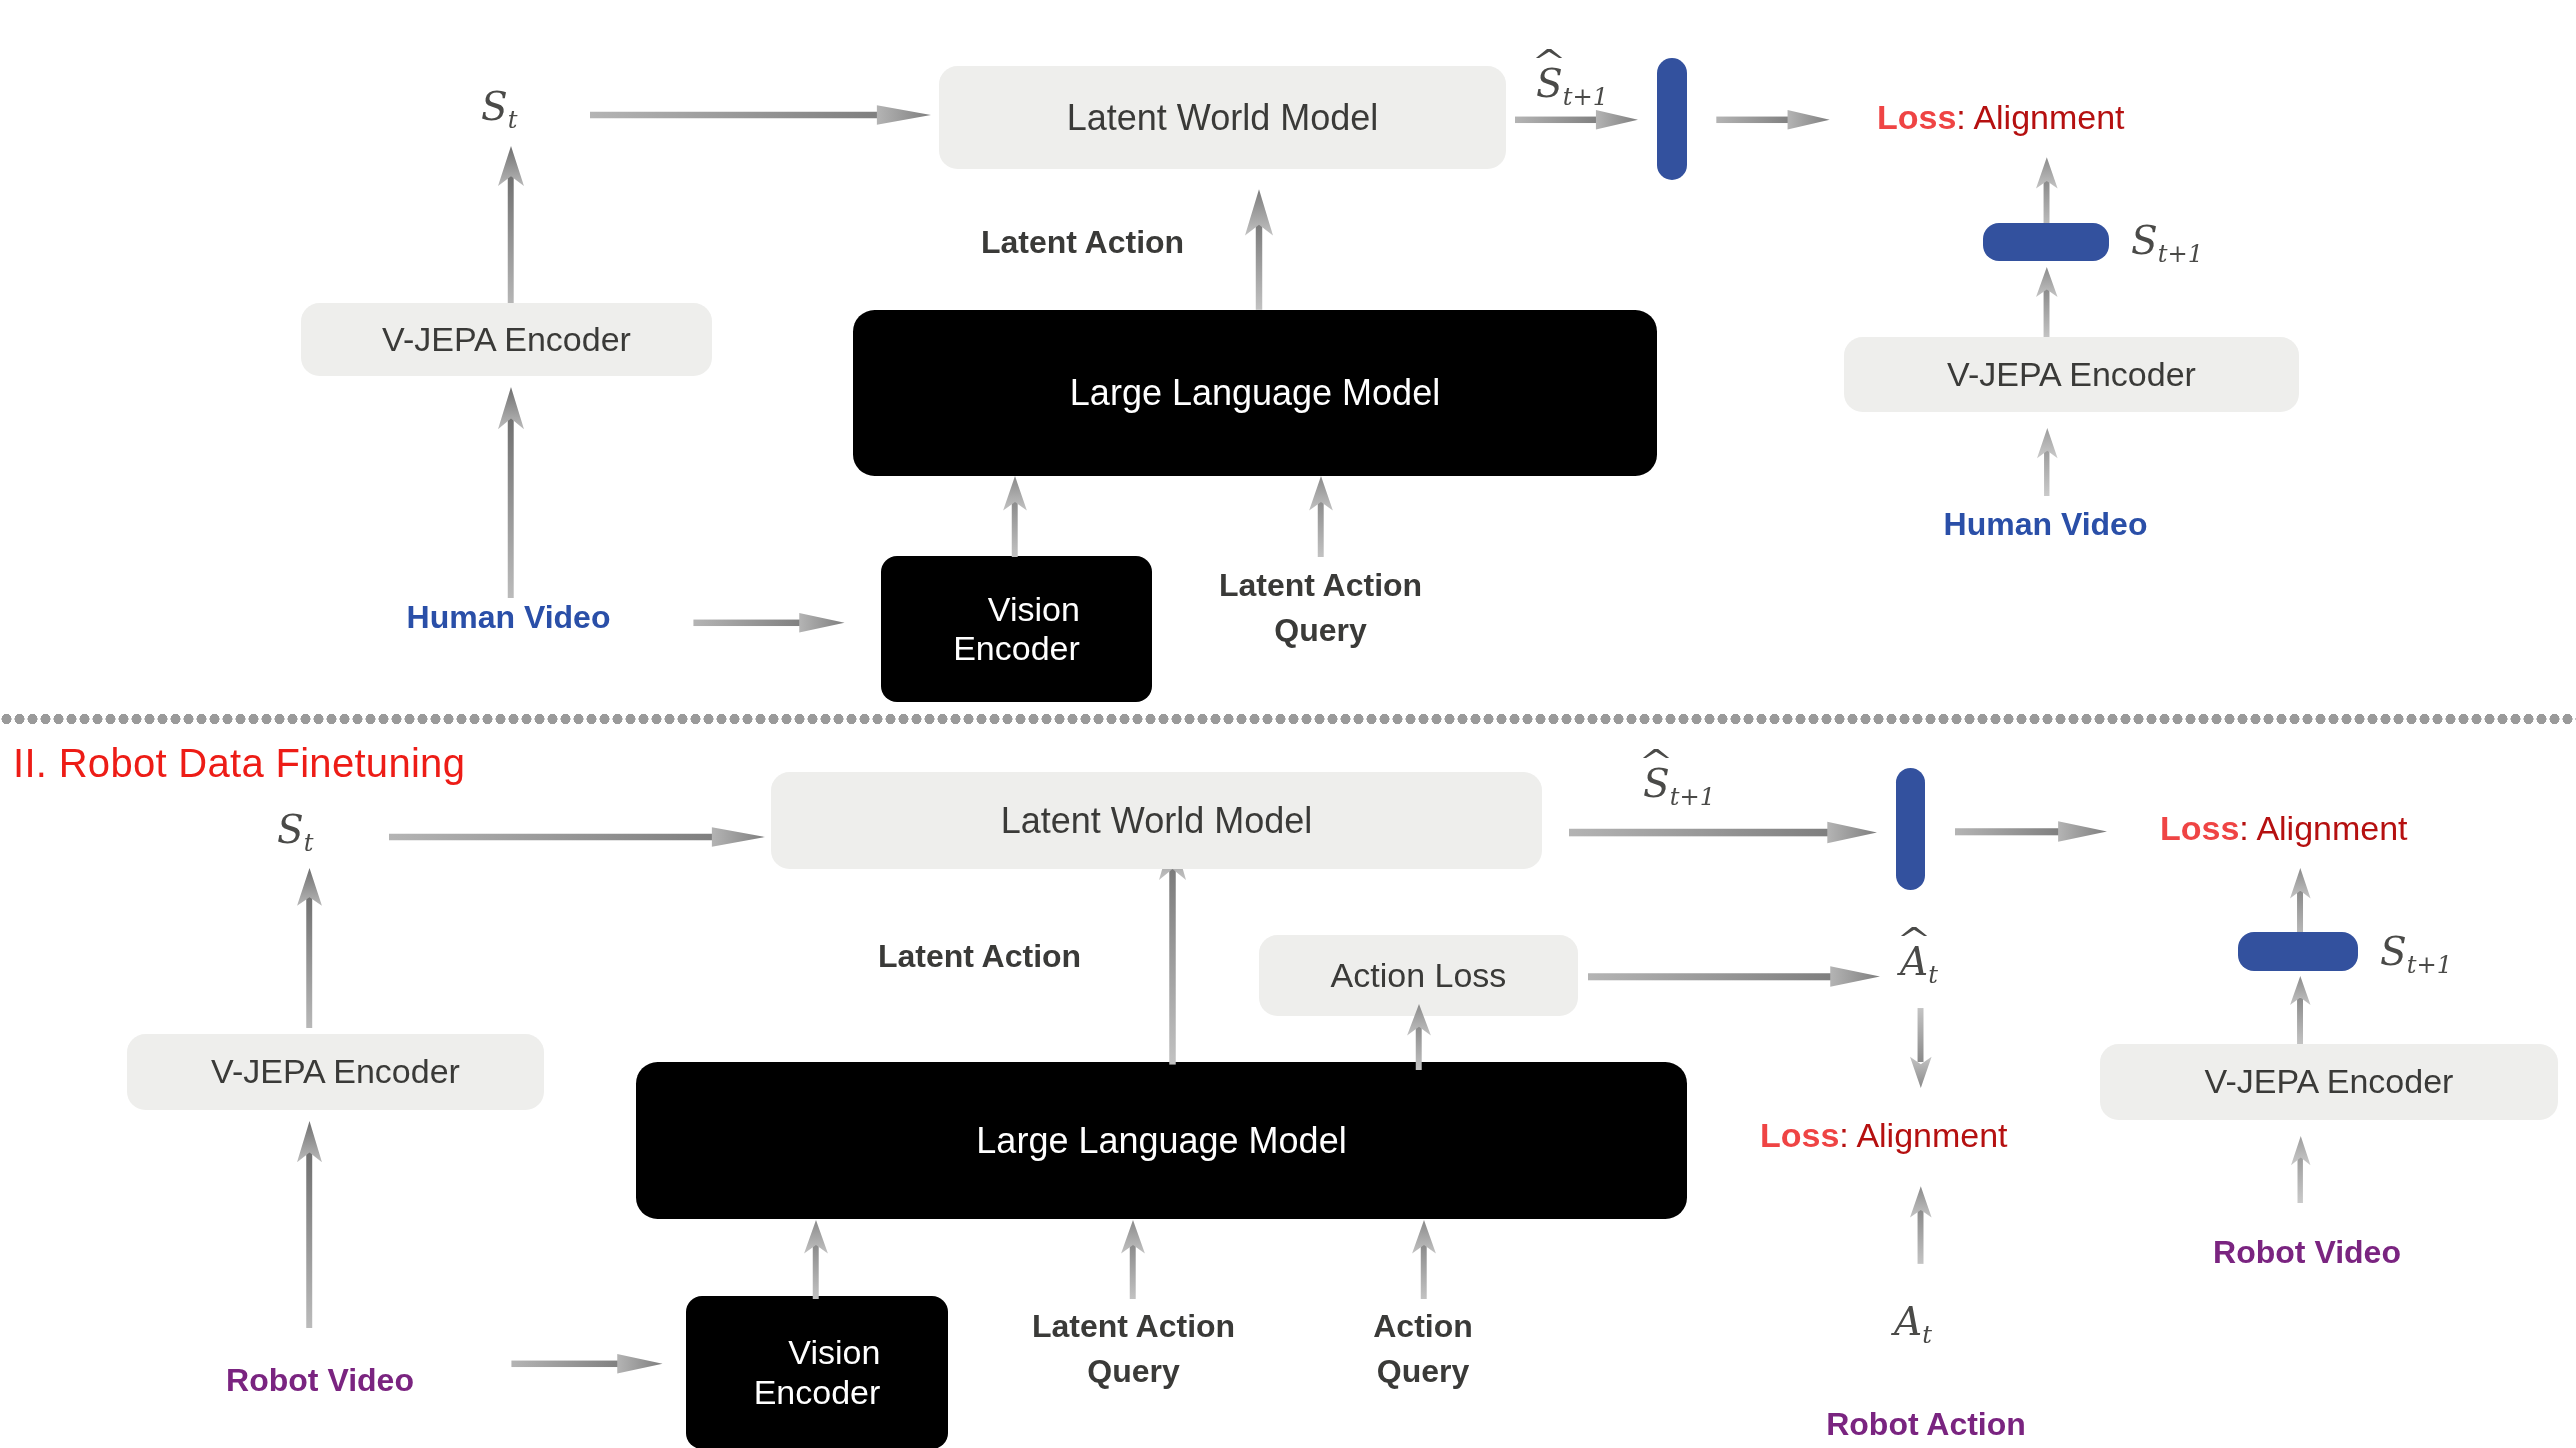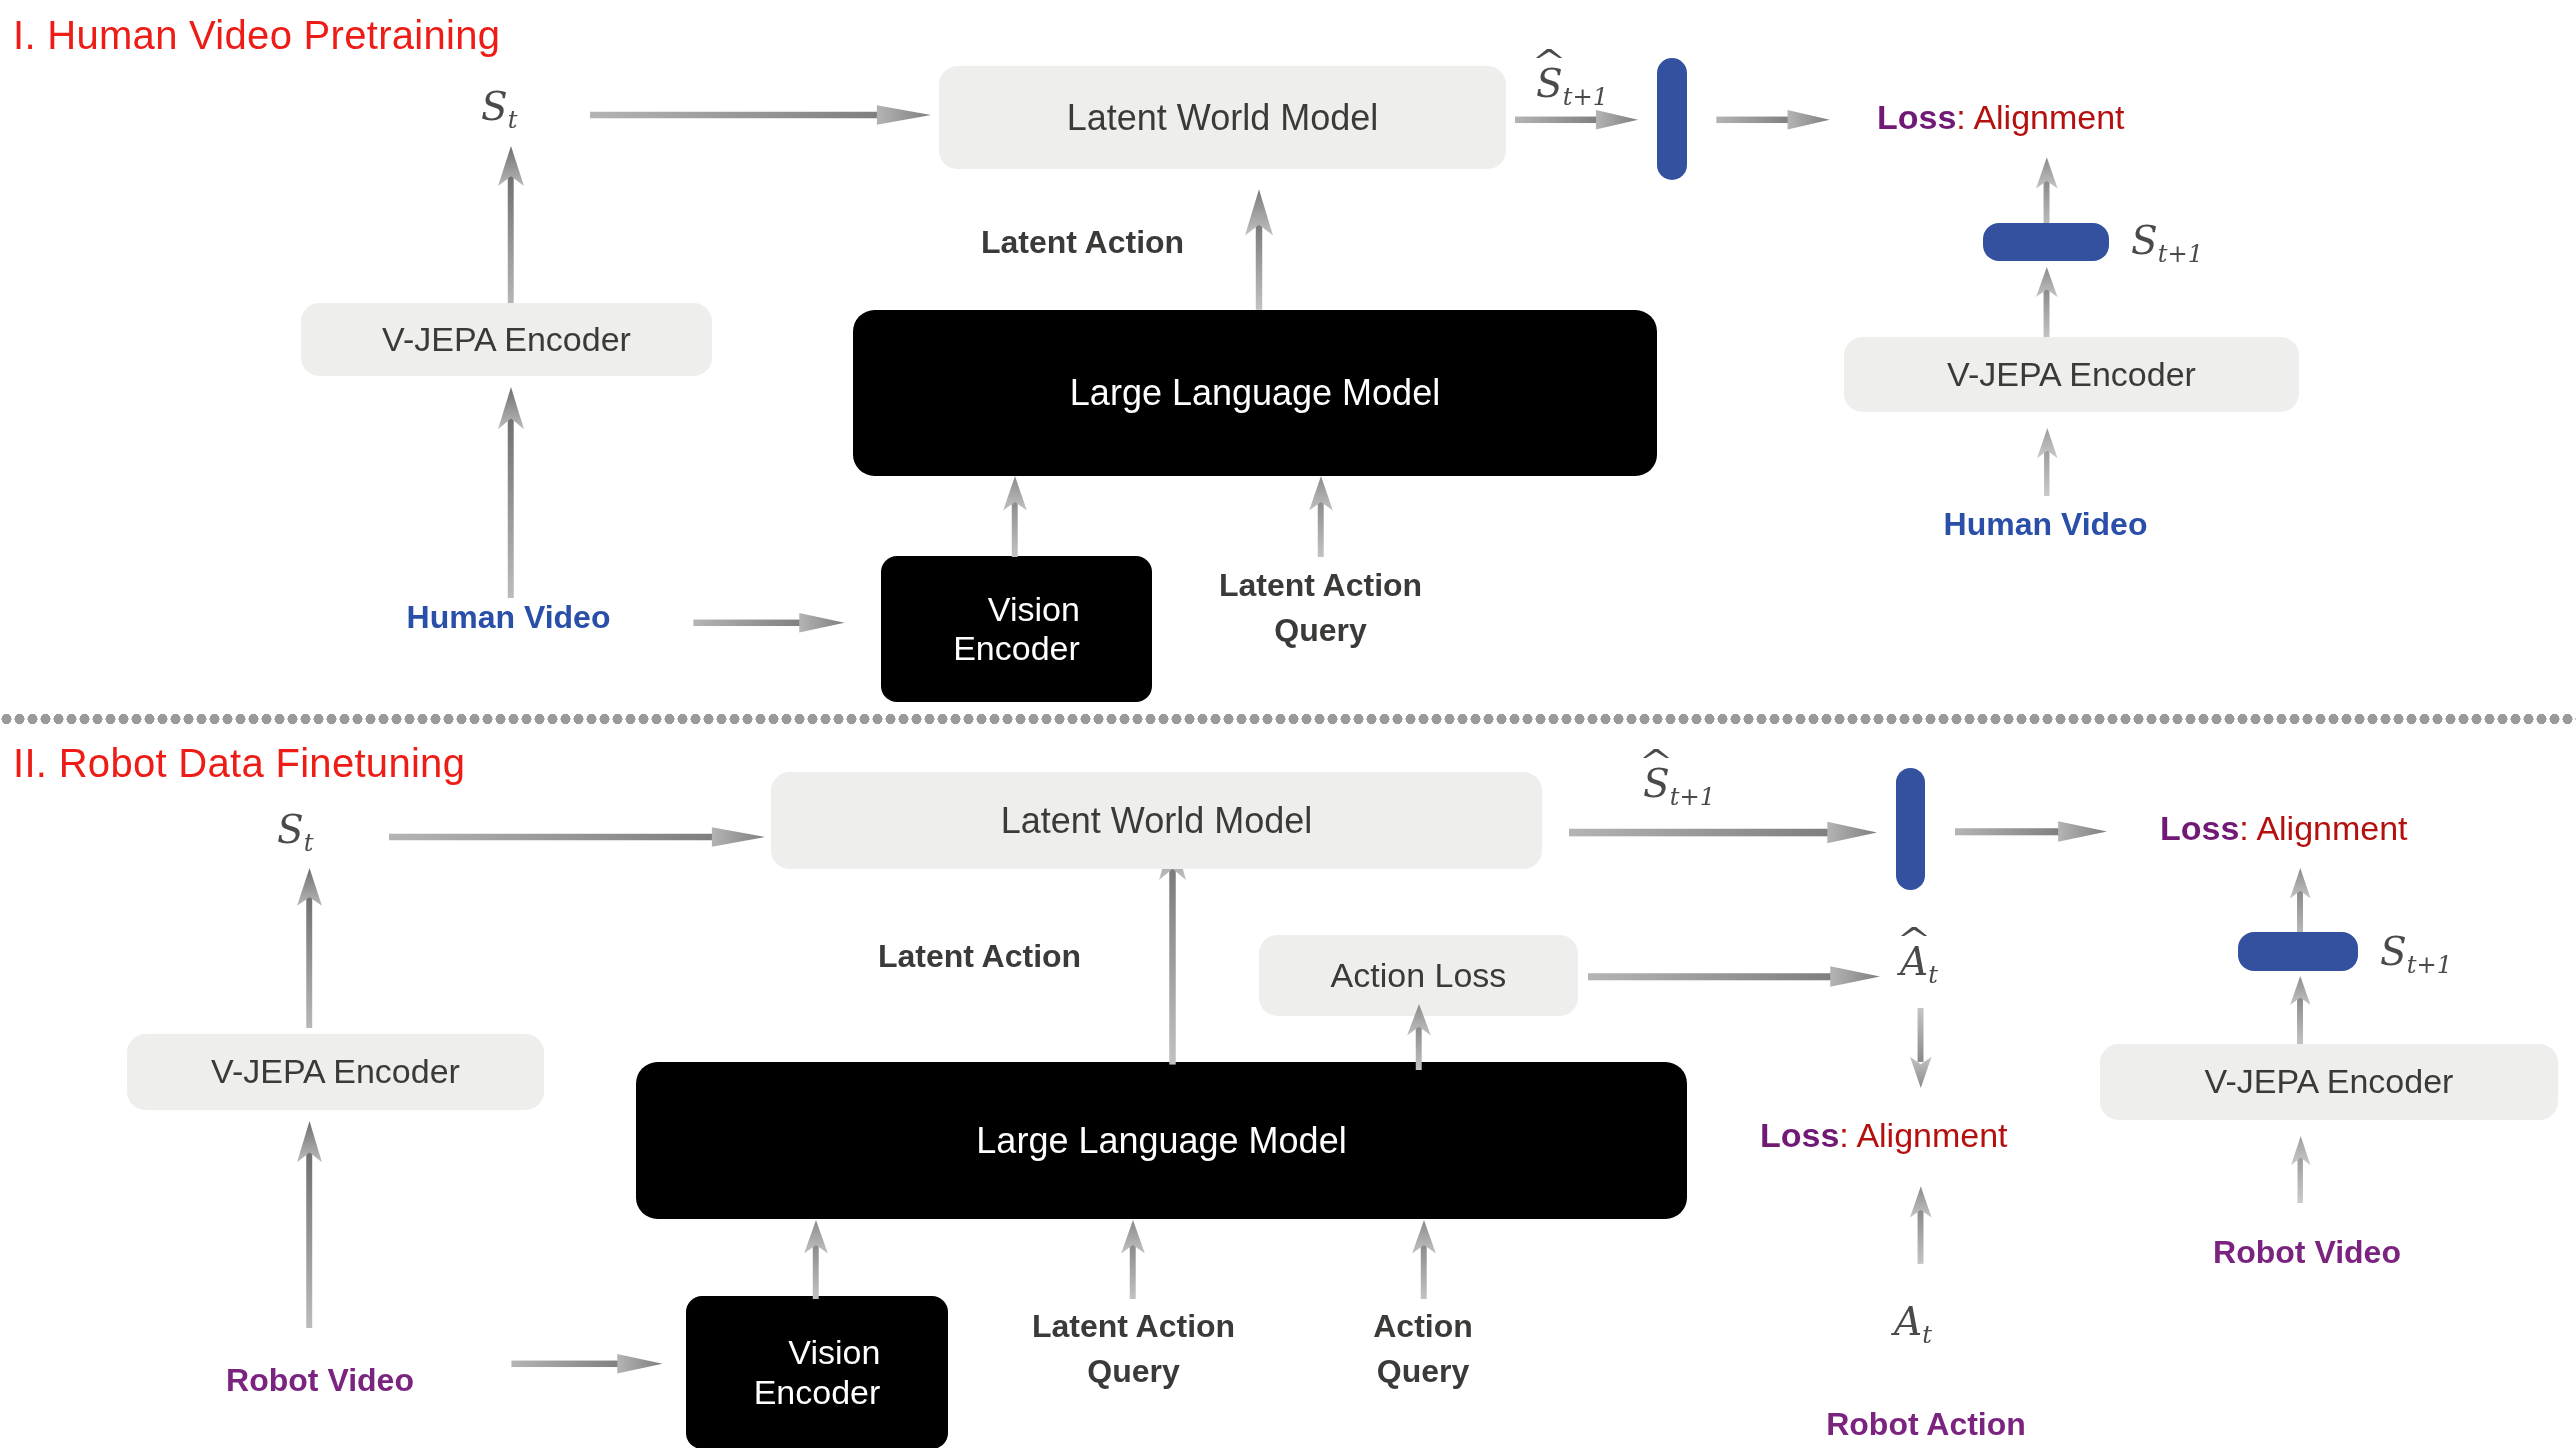--- a/index.html
+++ b/index.html
@@ -60,21 +60,21 @@
   }
   .label-blue{color:#2A4FA8;}
   .label-purple{color:#7A2480;margin-top:21px;}
 
   
   .loss{
     white-space:nowrap;
     font-size:34px;
     color:#AE0A0A;
   }
-  .loss b{font-weight:700;color:#701a75;}
+  .loss b{font-weight:700;color:#ef4444;}
   .loss span.loss-rest{font-weight:400;color:#B51010;}
 
   
   .math{
     font-family:"DejaVu Serif", serif;
     font-style:italic;
     color:#4A4A48;
     white-space:nowrap;
     font-size:39px;
     line-height:1;
@@ -120,21 +120,20 @@
     background-size:13px 12px;
     background-repeat:repeat-x;
     background-position:left center;
   }
 </style>
 </head>
 <body>
 
 <div id="canvas">
 
-  <div class="abs section-title" style="left:13px;top:13px;">I. Human Video Pretraining</div>
 
   <div class="abs math" style="left:481px;top:87px;">
     <span>S</span><span class="sub">t</span>
   </div>
 
   <div class="arrow" style="left:590px;top:103px;">
     <svg width="341" height="24" viewBox="0 0 630 44">
       <defs>
           <linearGradient id="gA1" x1="0" y1="0" x2="1" y2="0">
         <stop offset="0%" stop-color="#B4B4B4"></stop>

